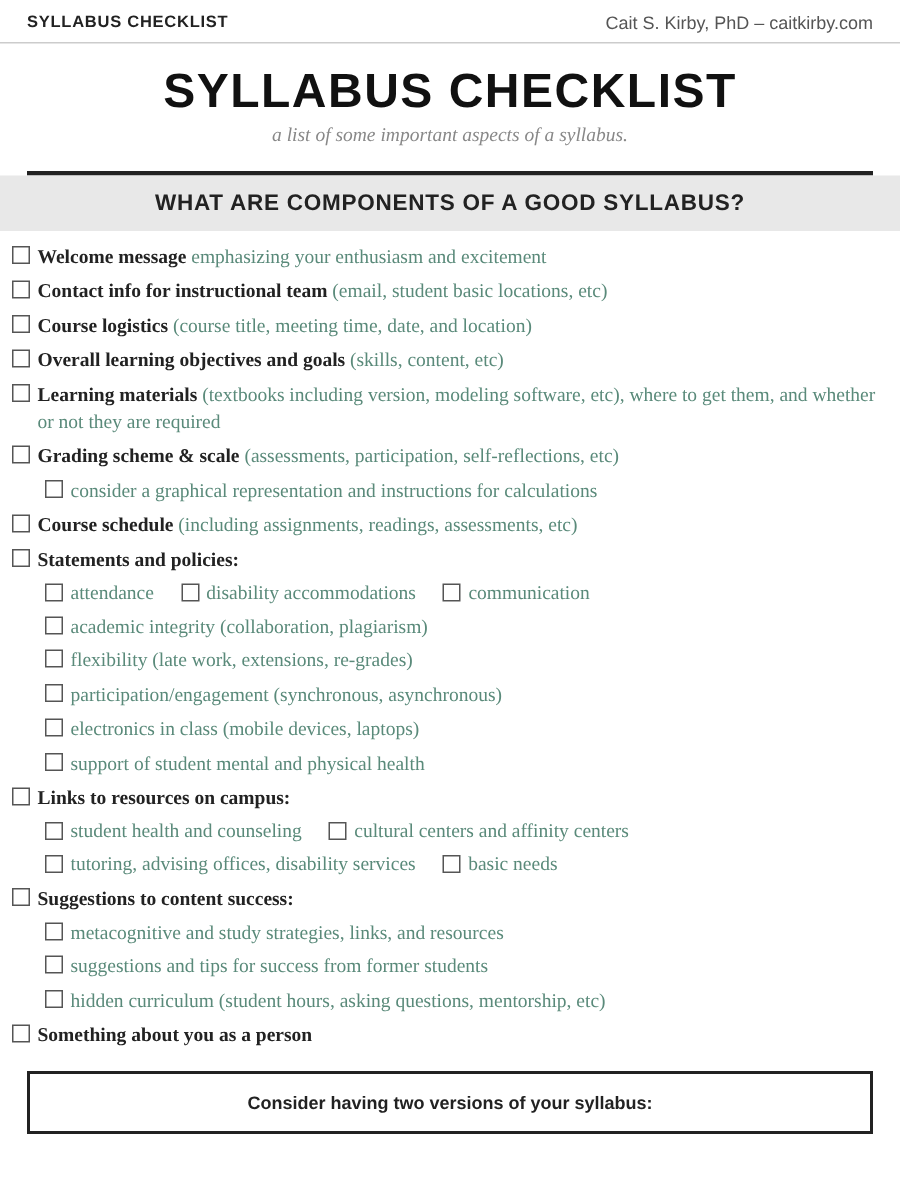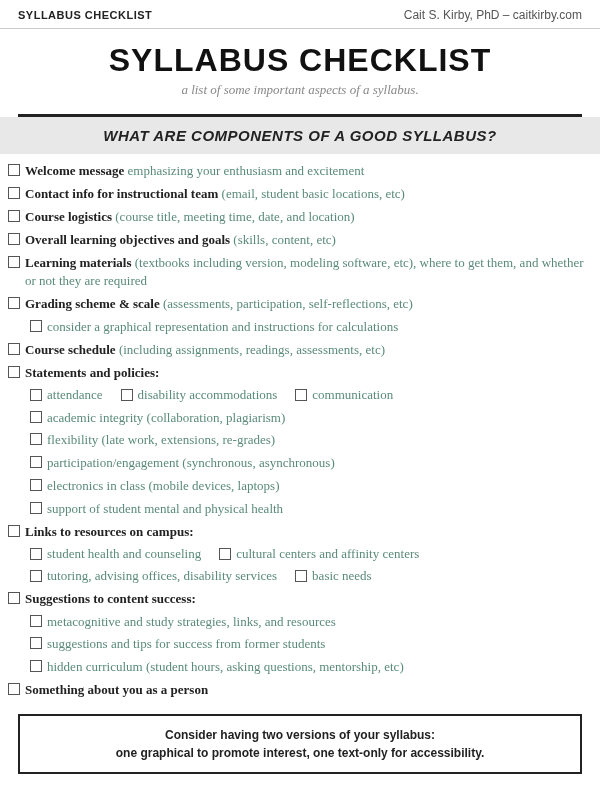--- a/index.html
+++ b/index.html
@@ -58,21 +58,20 @@
       background: #222;
       margin: 8px 18px 0 18px;
     }
 
     
     .section-heading-area {
       background: #e8e8e8;
       text-align: center;
       padding: 10px 20px;
       margin: 0 0 8px 0;
-      font-style: italic;
     }
     .section-heading {
       font-family: Arial, Helvetica, sans-serif;
       font-size: 15px;
       font-weight: bold;
       letter-spacing: 0.5px;
       color: #222;
     }
 
     
@@ -296,15 +295,14 @@
   <div class="item">
     <span class="checkbox"></span>
     <span class="item-text bold">Something about you as a person</span>
   </div>
 
 </div>
 
 <div class="bottom-note">
   <div class="bottom-note-text">
     <span>Consider having two versions of your syllabus:</span><br>
-    <span>one graphical to promote interest, one text-only for accessibility.</span>
   </div>
 </div>
 
 </body></html>

